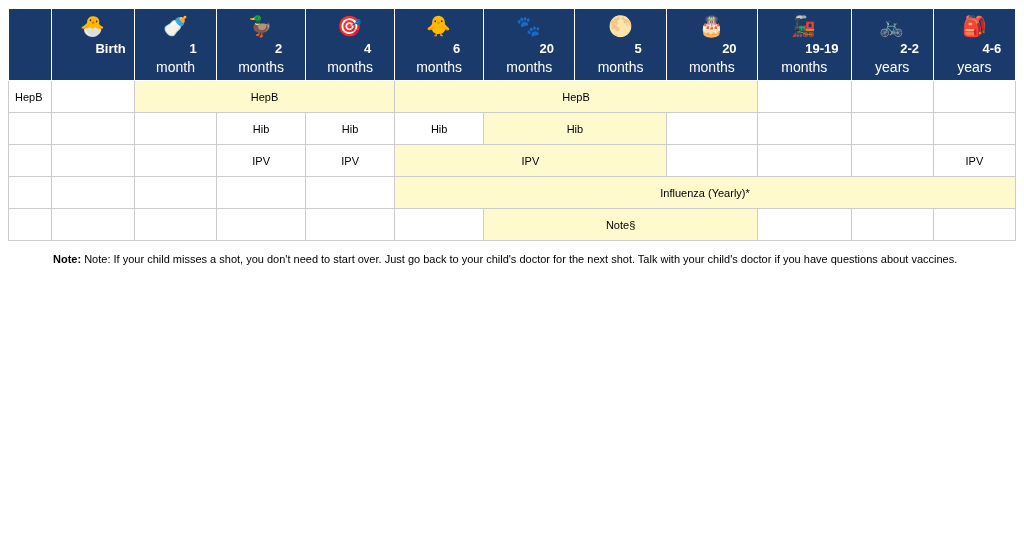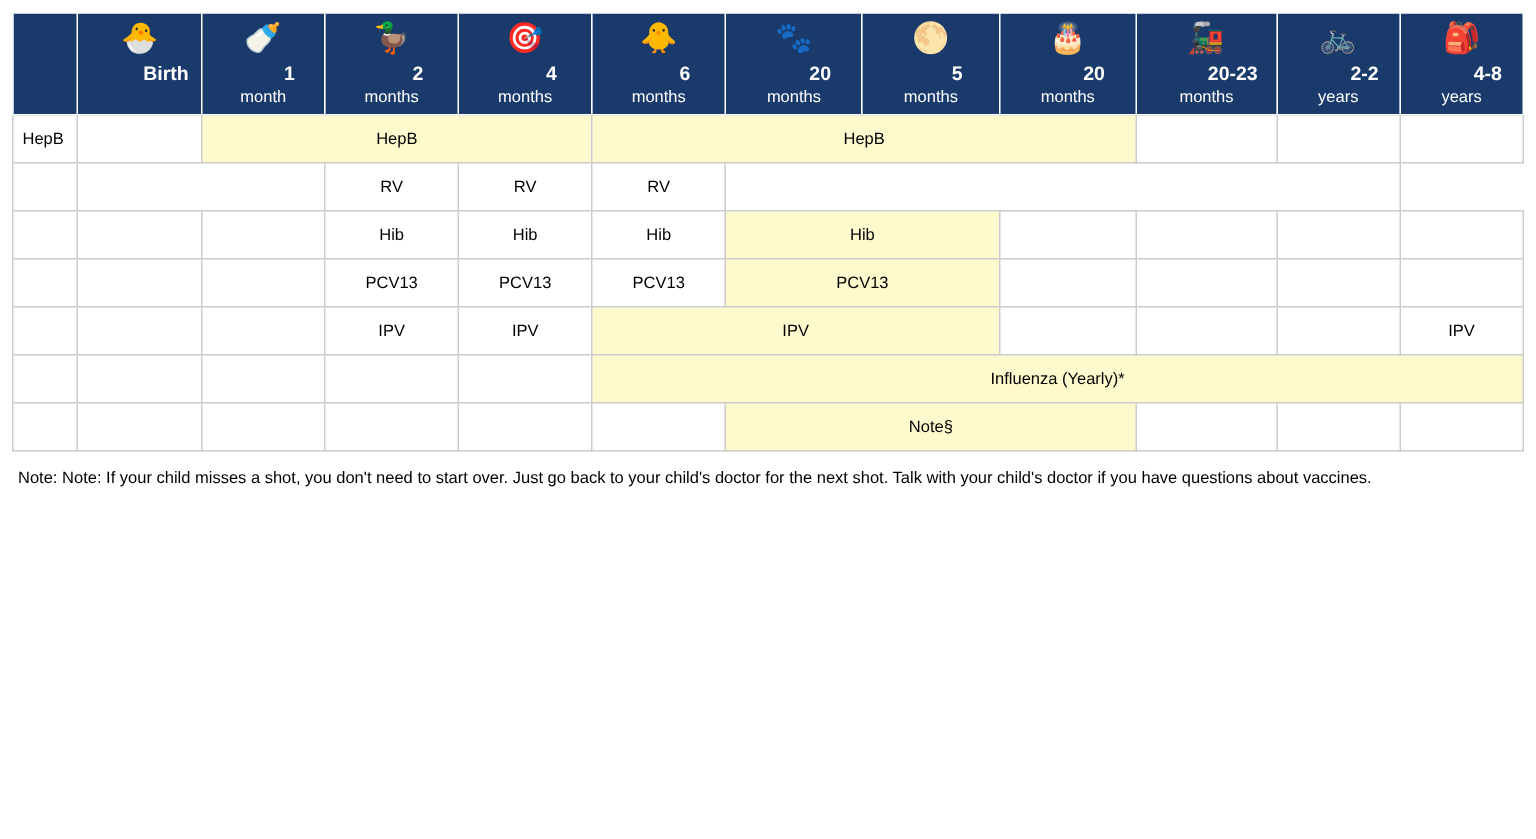--- a/index.html
+++ b/index.html
@@ -25,21 +25,21 @@
       margin-bottom: 2px;
     }
 
     .vaccine-table thead tr th .label-main {
       font-weight: bold;
       font-size: 13px;
       padding-left: 35px;
     }
 
     .vaccine-table thead tr th .label-sub {
-      font-size: 11px;
+      font-size: 14px;
       font-weight: normal;
     }
 
     
     .vaccine-table tbody tr td {
       border: 1px solid #ccc;
       text-align: center;
       padding: 5px 2px;
       height: 32px;
       font-size: 11px;
@@ -58,21 +58,22 @@
     .yellow { background-color: #fffacd !important; }
 
     .note {
       margin-top: 8px;
       font-size: 11px;
       color: #000;
       padding: 4px;
     }
 
     .note strong {
-      font-weight: normal;
+      font-weight: bold;
+      margin-left: 41px;
     }
   </style>
 </head>
 <body>
 
 <table class="vaccine-table">
   <colgroup>
     <col style="width:38px">
     <col style="width:72px">
     <col style="width:72px">
@@ -124,83 +125,62 @@
     <span class="label-main">5</span><br>
     <span class="label-sub">months</span>
   </th>
         <th>
     <span class="icon">🎂</span>
     <span class="label-main">20</span><br>
     <span class="label-sub">months</span>
   </th>
         <th>
     <span class="icon">🚂</span>
-    <span class="label-main">20-23</span><br>
+    <span class="label-main">19-19</span><br>
     <span class="label-sub">months</span>
   </th>
         <th>
     <span class="icon">🚲</span>
     <span class="label-main">2-2</span><br>
     <span class="label-sub">years</span>
   </th>
         <th>
     <span class="icon">🎒</span>
-    <span class="label-main">4-8</span><br>
+    <span class="label-main">4-6</span><br>
     <span class="label-sub">years</span>
   </th>
       </tr>
   </thead>
   <tbody id="vaccine-body">
       <tr>
         <td class="row-label">HepB</td>
         <td></td>
         <td colspan="3" class="yellow">HepB</td>
         <td colspan="4" class="yellow">HepB</td>
         <td></td>
         <td></td>
         <td></td>
-      </tr>
-      <tr>
-        <td class="row-label"></td>
-        <td colspan="2"></td>
-        <td>RV</td>
-        <td>RV</td>
-        <td>RV</td>
-        <td colspan="5"></td>
       </tr>
       <tr>
         <td class="row-label"></td>
         <td></td>
         <td></td>
         <td>Hib</td>
         <td>Hib</td>
         <td>Hib</td>
         <td colspan="2" class="yellow">Hib</td>
         <td></td>
         <td></td>
         <td></td>
         <td></td>
       </tr>
       <tr>
         <td class="row-label"></td>
         <td></td>
         <td></td>
-        <td>PCV13</td>
-        <td>PCV13</td>
-        <td>PCV13</td>
-        <td colspan="2" class="yellow">PCV13</td>
-        <td></td>
-        <td></td>
-        <td></td>
-        <td></td>
-      </tr>
-      <tr>
-        <td class="row-label"></td>
-        <td></td>
-        <td></td>
         <td>IPV</td>
         <td>IPV</td>
         <td colspan="3" class="yellow">IPV</td>
         <td></td>
         <td></td>
         <td></td>
         <td>IPV</td>
       </tr>
       <tr>
         <td class="row-label"></td>

